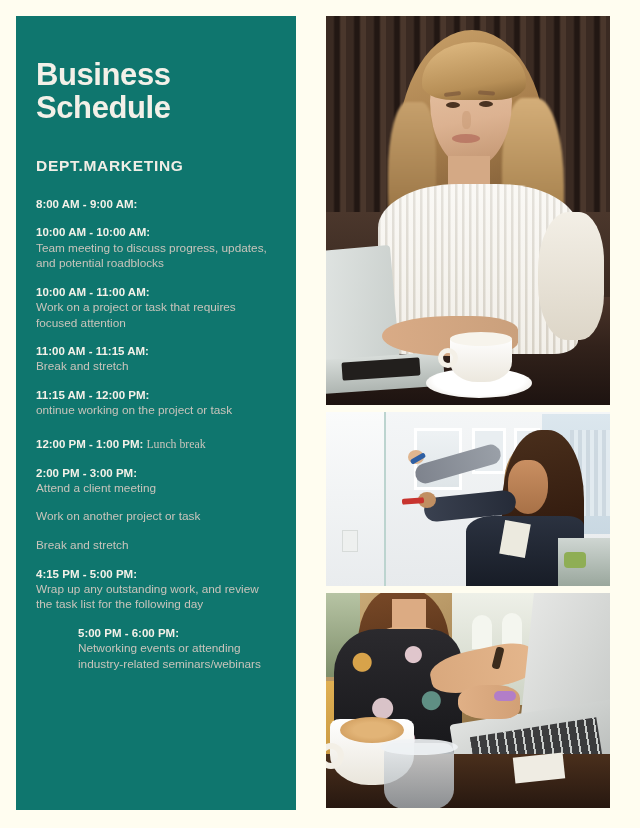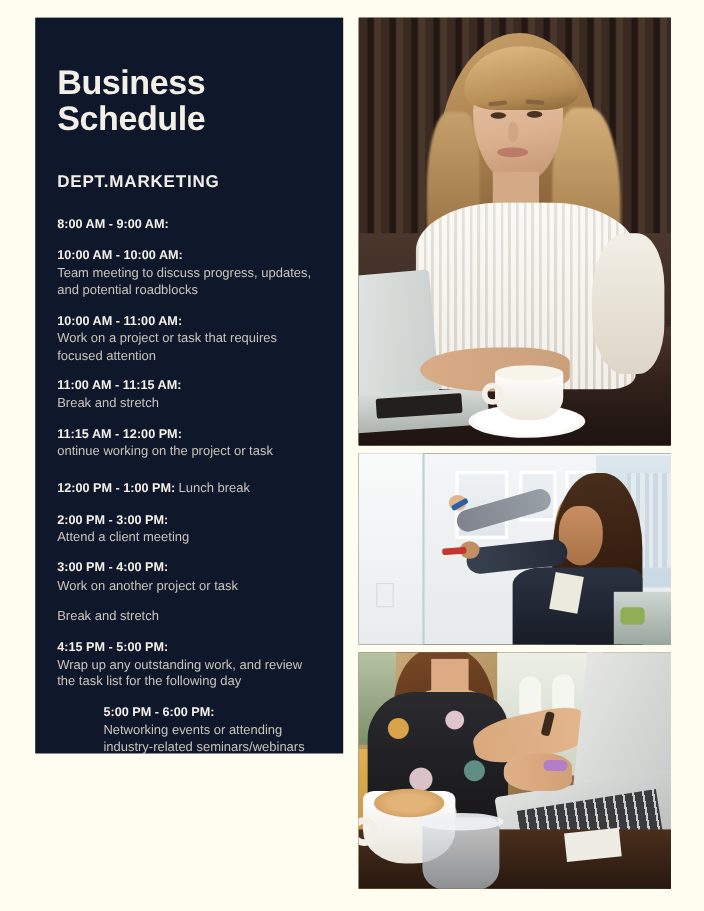--- a/index.html
+++ b/index.html
@@ -12,25 +12,25 @@
 
   body {
     background: #fffdf0;
     font-family: "Liberation Sans", sans-serif;
     position: relative;
   }
 
   
   #schedule-panel {
     position: absolute;
-    left: 32px;
+    left: 16px;
     top: 16px;
     width: 280px;
-    height: 669px;
-    background: #0f172a;
+    height: 794px;
+    background: #0f766e;
     padding: 42px 20px 20px 20px;
   }
 
   #page-title {
     color: #f3f0e8;
     font-size: 31px;
     font-weight: bold;
     line-height: 1.07;
     letter-spacing: -0.4px;
   }
@@ -61,21 +61,21 @@
   }
 
   .item-desc {
     color: #c9c4bb;
     font-size: 11.8px;
   }
 
   
   .schedule-item.inline .item-time,
   .schedule-item.inline .item-desc { display: inline; }
-  .schedule-item.inline .item-desc { margin-left: 3px; }
+  .schedule-item.inline .item-desc { margin-left: 3px; font-family: Liberation Serif, serif; }
 
   .schedule-item:not(.inline) .item-time { display: block; }
   .schedule-item:not(.inline) .item-desc { display: block; }
 
   
   #photo-column {
     position: absolute;
     left: 326px;
     top: 16px;
     width: 284px;
@@ -401,21 +401,20 @@
       <div class="schedule-item">
         <span class="item-time">11:15 AM - 12:00 PM:</span>
         <span class="item-desc">ontinue working on the project or task</span>
       </div>
       <div class="schedule-item inline"><span class="item-time">12:00 PM - 1:00 PM:</span><span class="item-desc">Lunch break</span></div>
       <div class="schedule-item">
         <span class="item-time">2:00 PM - 3:00 PM:</span>
         <span class="item-desc">Attend a client meeting</span>
       </div>
       <div class="schedule-item">
-        <span class="item-time">3:00 PM - 4:00 PM:</span>
         <span class="item-desc">Work on another project or task</span>
       </div>
       <div class="schedule-item">
         <span class="item-desc">Break and stretch</span>
       </div>
       <div class="schedule-item">
         <span class="item-time">4:15 PM - 5:00 PM:</span>
         <span class="item-desc">Wrap up any outstanding work, and review the task list for the following day</span>
       </div>
       <div class="schedule-item">

